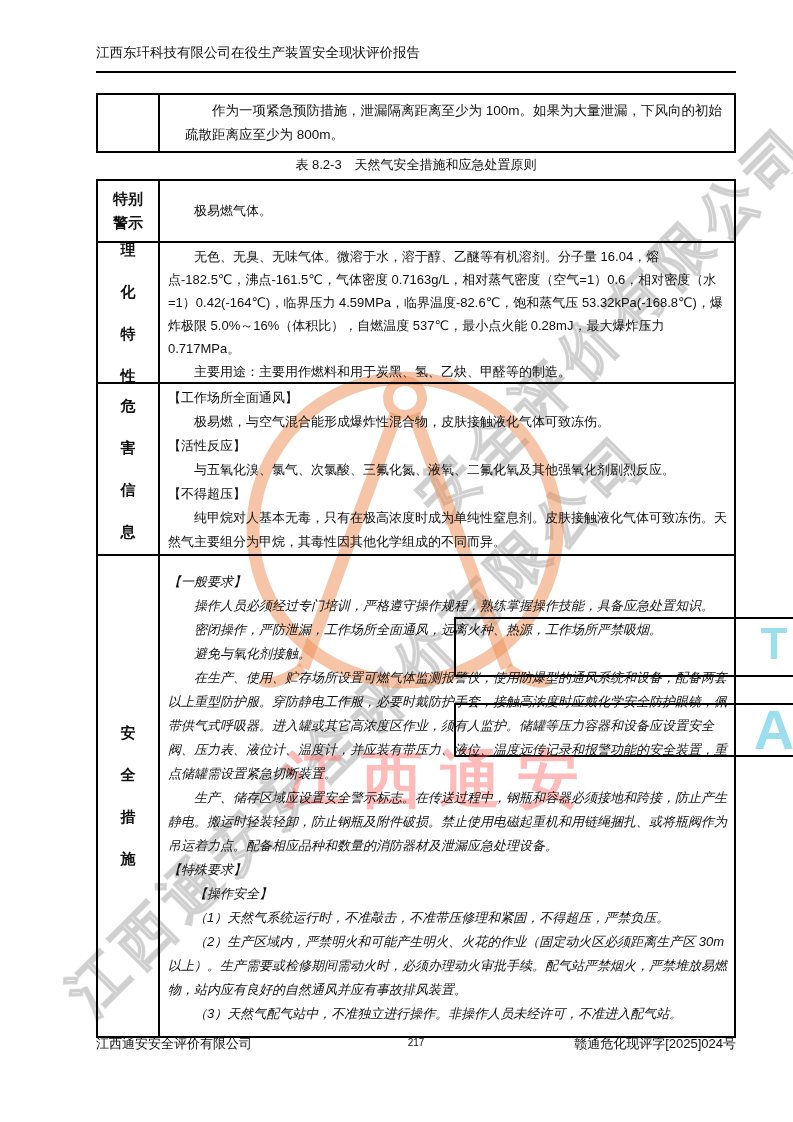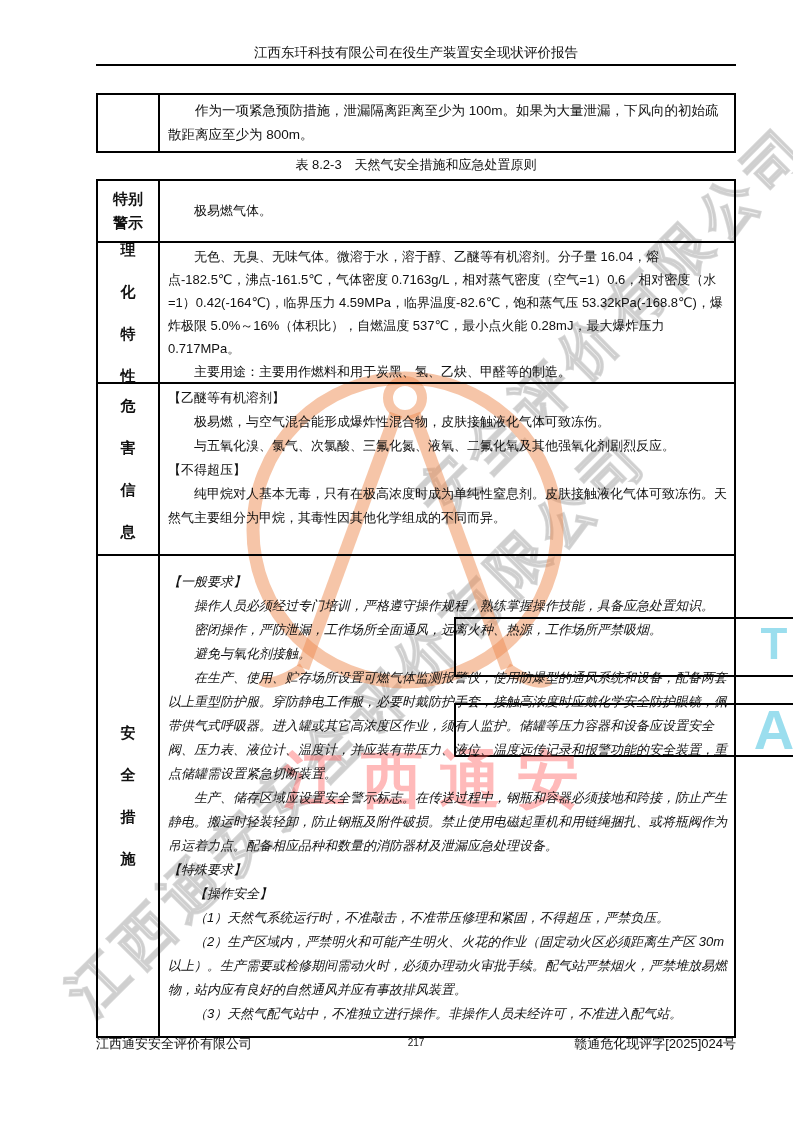--- a/index.html
+++ b/index.html
@@ -27,26 +27,26 @@
     color:rgba(140,140,140,0.12);
     -webkit-text-stroke:1.5px rgba(130,130,130,0.30);
     transform:rotate(-45deg); transform-origin:0 50%;
   }
   .wm-diag-1 { left:78px; top:965px; }
   .wm-diag-2 { left:428px; top:470px; }
   
   .content { position:relative; z-index:1; }
   .doc-header {
     position:absolute; left:96px; top:44px; width:640px;
-    text-align:center; font-size:13.5px; padding-bottom:2px;
+    font-size:13.5px; padding-bottom:9px;
     border-bottom:2px solid #000;
   }
   .t1 {
     position:absolute; left:96px; top:93px; width:640px; height:60px;
-    border:2px solid #000; display:flex; box-sizing:border-box;
+    border:2px solid #000; display:flex; box-sizing:border-box;gap:17px;
   }
   .t1-left { width:62px; border-right:2px solid #000; box-sizing:border-box; }
   .t1-right { flex:1; padding:4px 6px 0 8px; font-size:13.5px; line-height:24px; }
   .t1-right p { margin:0; text-indent:2em; }
   .caption {
     position:absolute; left:96px; top:156px; width:640px;
     text-align:center; font-size:13px;
   }
   .t2 {
     position:absolute; left:96px; top:179px; width:640px;
@@ -139,22 +139,23 @@
           <p class="body">无色、无臭、无味气体。微溶于水，溶于醇、乙醚等有机溶剂。分子量 16.04，熔点-182.5℃，沸点-161.5℃，气体密度 0.7163g/L，相对蒸气密度（空气=1）0.6，相对密度（水=1）0.42(-164℃)，临界压力 4.59MPa，临界温度-82.6℃，饱和蒸气压 53.32kPa(-168.8℃)，爆炸极限 5.0%～16%（体积比），自燃温度 537℃，最小点火能 0.28mJ，最大爆炸压力 0.717MPa。</p>
           <p class="body">主要用途：主要用作燃料和用于炭黑、氢、乙炔、甲醛等的制造。</p>
         </div>
       </div>
 
       <div class="t2-row r2">
         <div class="t2-label">
           <span class="lab-1col">危害信息</span>
         </div>
         <div class="t2-cell">
-          <p class="head">【乙醚等有机溶剂】</p>
+          <p class="head">【工作场所全面通风】</p>
           <p class="body">极易燃，与空气混合能形成爆炸性混合物，皮肤接触液化气体可致冻伤。</p>
+          <p class="head">【活性反应】</p>
           <p class="body">与五氧化溴、氯气、次氯酸、三氟化氮、液氧、二氟化氧及其他强氧化剂剧烈反应。</p>
           <p class="head">【不得超压】</p>
           <p class="body">纯甲烷对人基本无毒，只有在极高浓度时成为单纯性窒息剂。皮肤接触液化气体可致冻伤。天然气主要组分为甲烷，其毒性因其他化学组成的不同而异。</p>
         </div>
       </div>
 
       <div class="t2-row r3">
         <div class="t2-label">
           <span class="lab-1col">安全措施</span>
         </div>

